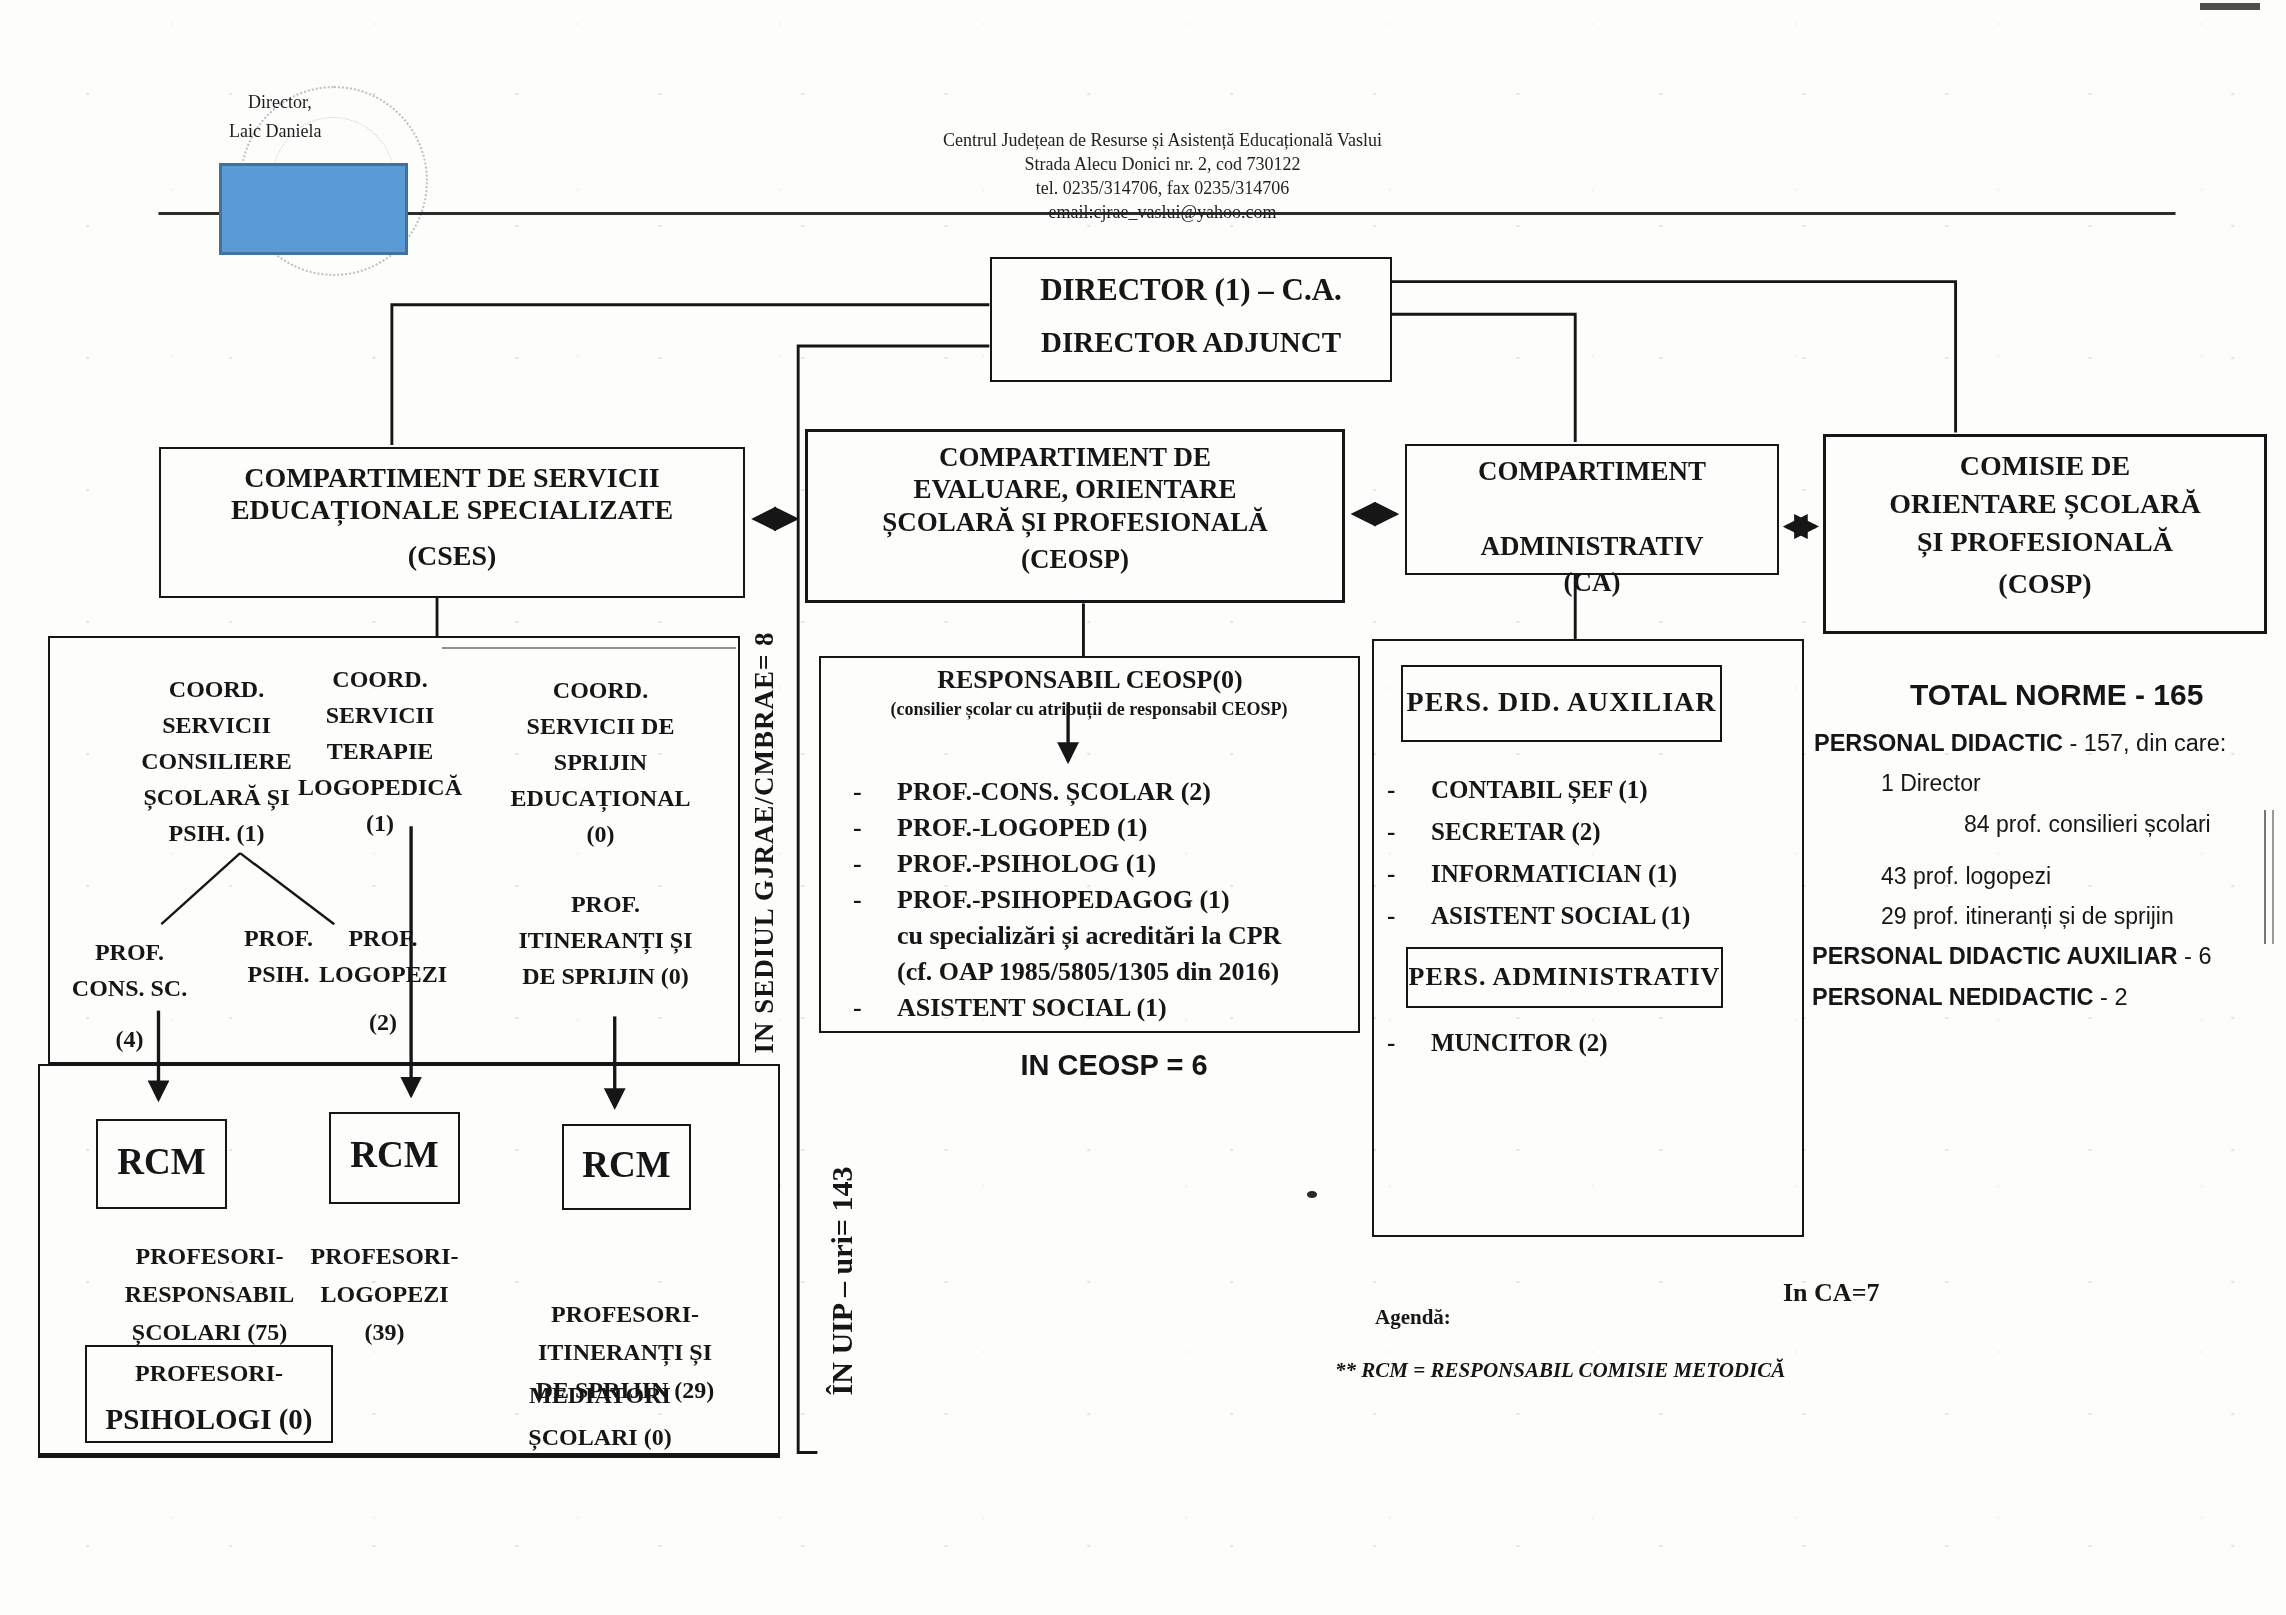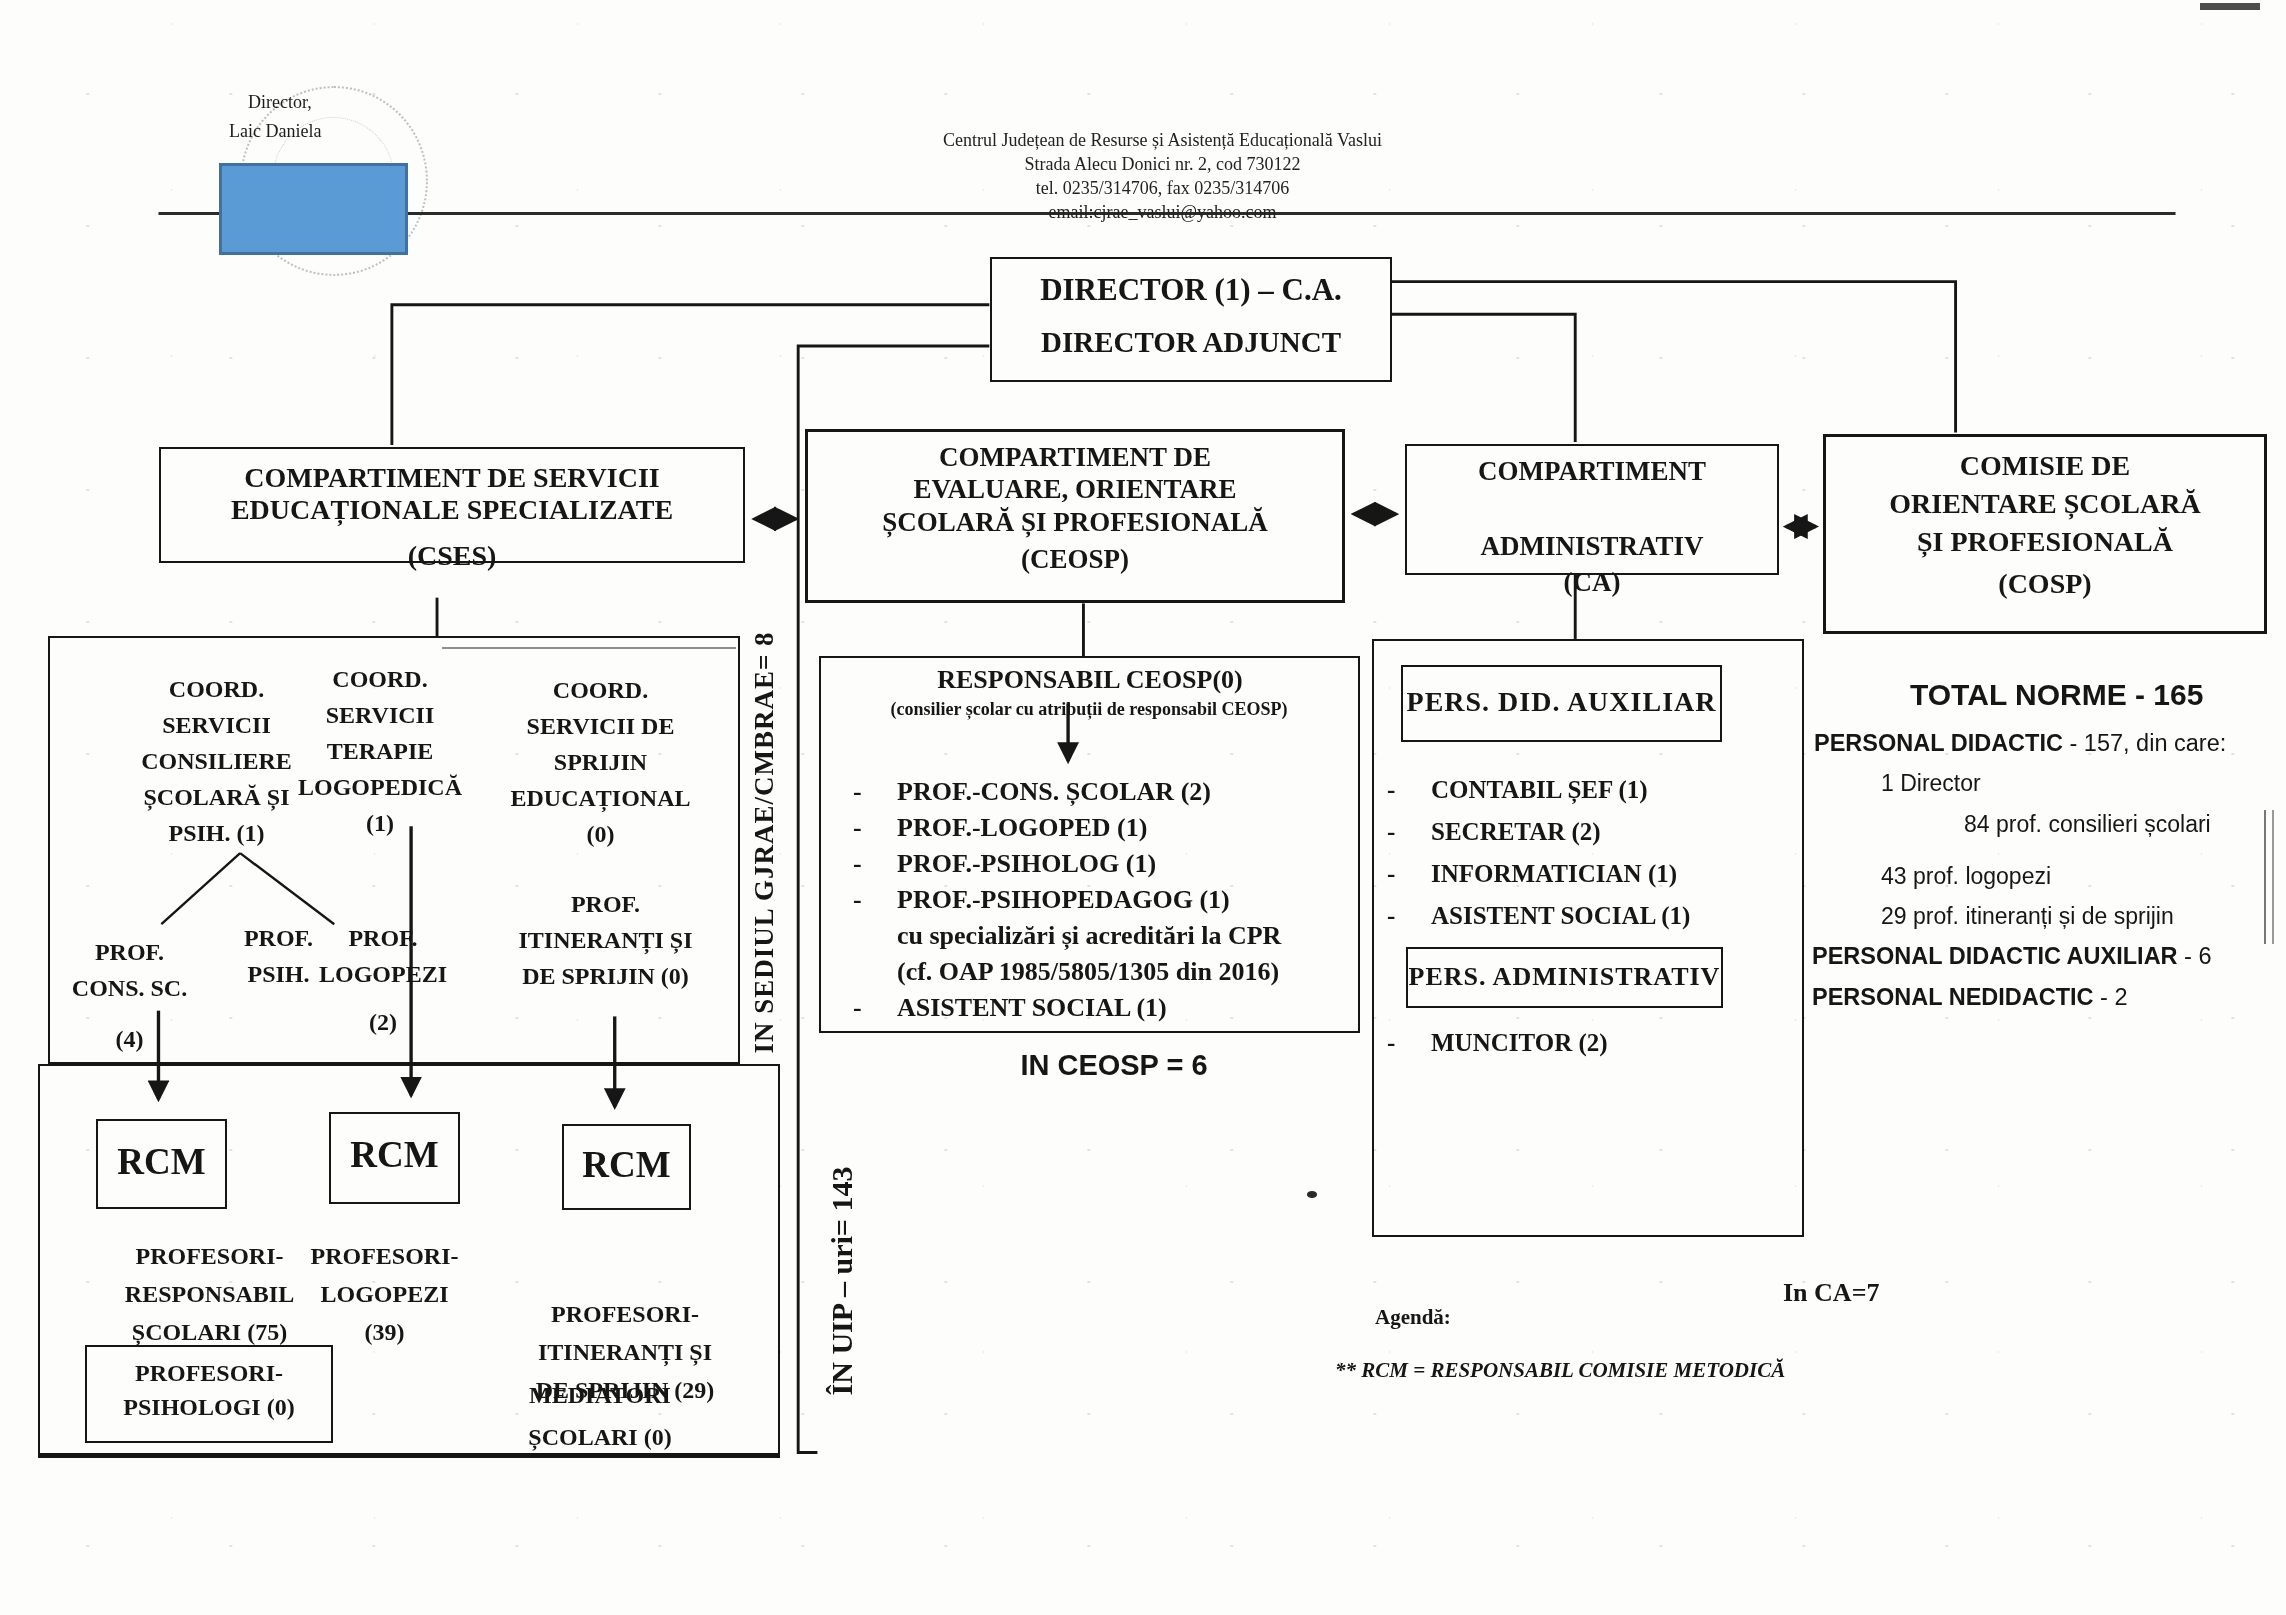--- a/index.html
+++ b/index.html
@@ -80,21 +80,21 @@
   <div class="abs" style="left:2200px;top:2.9px;width:60px;height:6.7px;background:#222;opacity:.8;"></div>
   <div class="abs" style="left:2264px;top:810px;width:1.9px;height:134px;background:#777;"></div>
   <div class="abs" style="left:2272px;top:810px;width:1.9px;height:134px;background:#999;"></div>
   <div class="abs" style="left:1307px;top:1191px;width:9.6px;height:6.7px;background:#2a2a2a;border-radius:50%;"></div>
 
   <div class="box serb" style="left:990px;top:257px;width:402px;height:125px;border-width:2.9px;background:#fdfdfb;">
     <div style="font-size:31px;margin-top:13.4px;">DIRECTOR (1) – C.A.</div>
     <div style="font-size:29px;margin-top:17.3px;">DIRECTOR ADJUNCT</div>
   </div>
 
-  <div class="box serb" style="left:159px;top:447px;width:586px;height:116px;background:#fdfdfb;">
+  <div class="box serb" style="left:159px;top:447px;width:586px;height:151px;background:#fdfdfb;">
     <div style="font-size:28px;margin-top:13.4px;">COMPARTIMENT DE SERVICII</div>
     <div style="font-size:28px;">EDUCAȚIONALE SPECIALIZATE</div>
     <div style="font-size:28px;margin-top:13.4px;">(CSES)</div>
   </div>
 
   <div class="box serb" style="left:805px;top:429px;width:540px;height:174px;border-width:3.8px;background:#fdfdfb;">
     <div style="font-size:27px;margin-top:9.6px;">COMPARTIMENT DE</div>
     <div style="font-size:27px;margin-top:1.9px;">EVALUARE, ORIENTARE</div>
     <div style="font-size:27px;margin-top:1.9px;">ȘCOLARĂ ȘI PROFESIONALĂ</div>
     <div style="font-size:27px;margin-top:5.8px;">(CEOSP)</div>
@@ -183,21 +183,21 @@
     <div>(39)</div>
   </div>
   <div class="abs serb ctr" style="left:498px;top:1295px;width:254px;font-size:24px;line-height:38px;">
     <div>PROFESORI-</div>
     <div>ITINERANȚI ȘI</div>
     <div>DE SPRIJIN  (29)</div>
   </div>
 
   <div class="box serb" style="left:85px;top:1345px;width:248px;height:98px;background:#fdfdfb;">
     <div style="font-size:24px;margin-top:13.4px;">PROFESORI-</div>
-    <div style="font-size:24px;margin-top:7px;">PSIHOLOGI (0)</div>
+    <div style="font-size:29px;margin-top:16px;">PSIHOLOGI (0)</div>
   </div>
   <div class="abs serb ctr" style="left:480px;top:1374px;width:240px;font-size:24px;line-height:42px;">
     <div>MEDIATORI</div>
     <div>ȘCOLARI (0)</div>
   </div>
 
   <div class="abs serb vrot" style="left:545px;top:825px;width:442px;height:35px;font-size:27px;letter-spacing:1px;">IN SEDIUL GJRAE/CMBRAE= 8</div>
   <div class="abs serb vrot" style="left:695px;top:1262px;width:298px;height:38px;font-size:30px;">ÎN UIP – uri= 143</div>
 
   <div class="box" style="left:819px;top:656px;width:541px;height:377px;border-width:2.9px;"></div>

